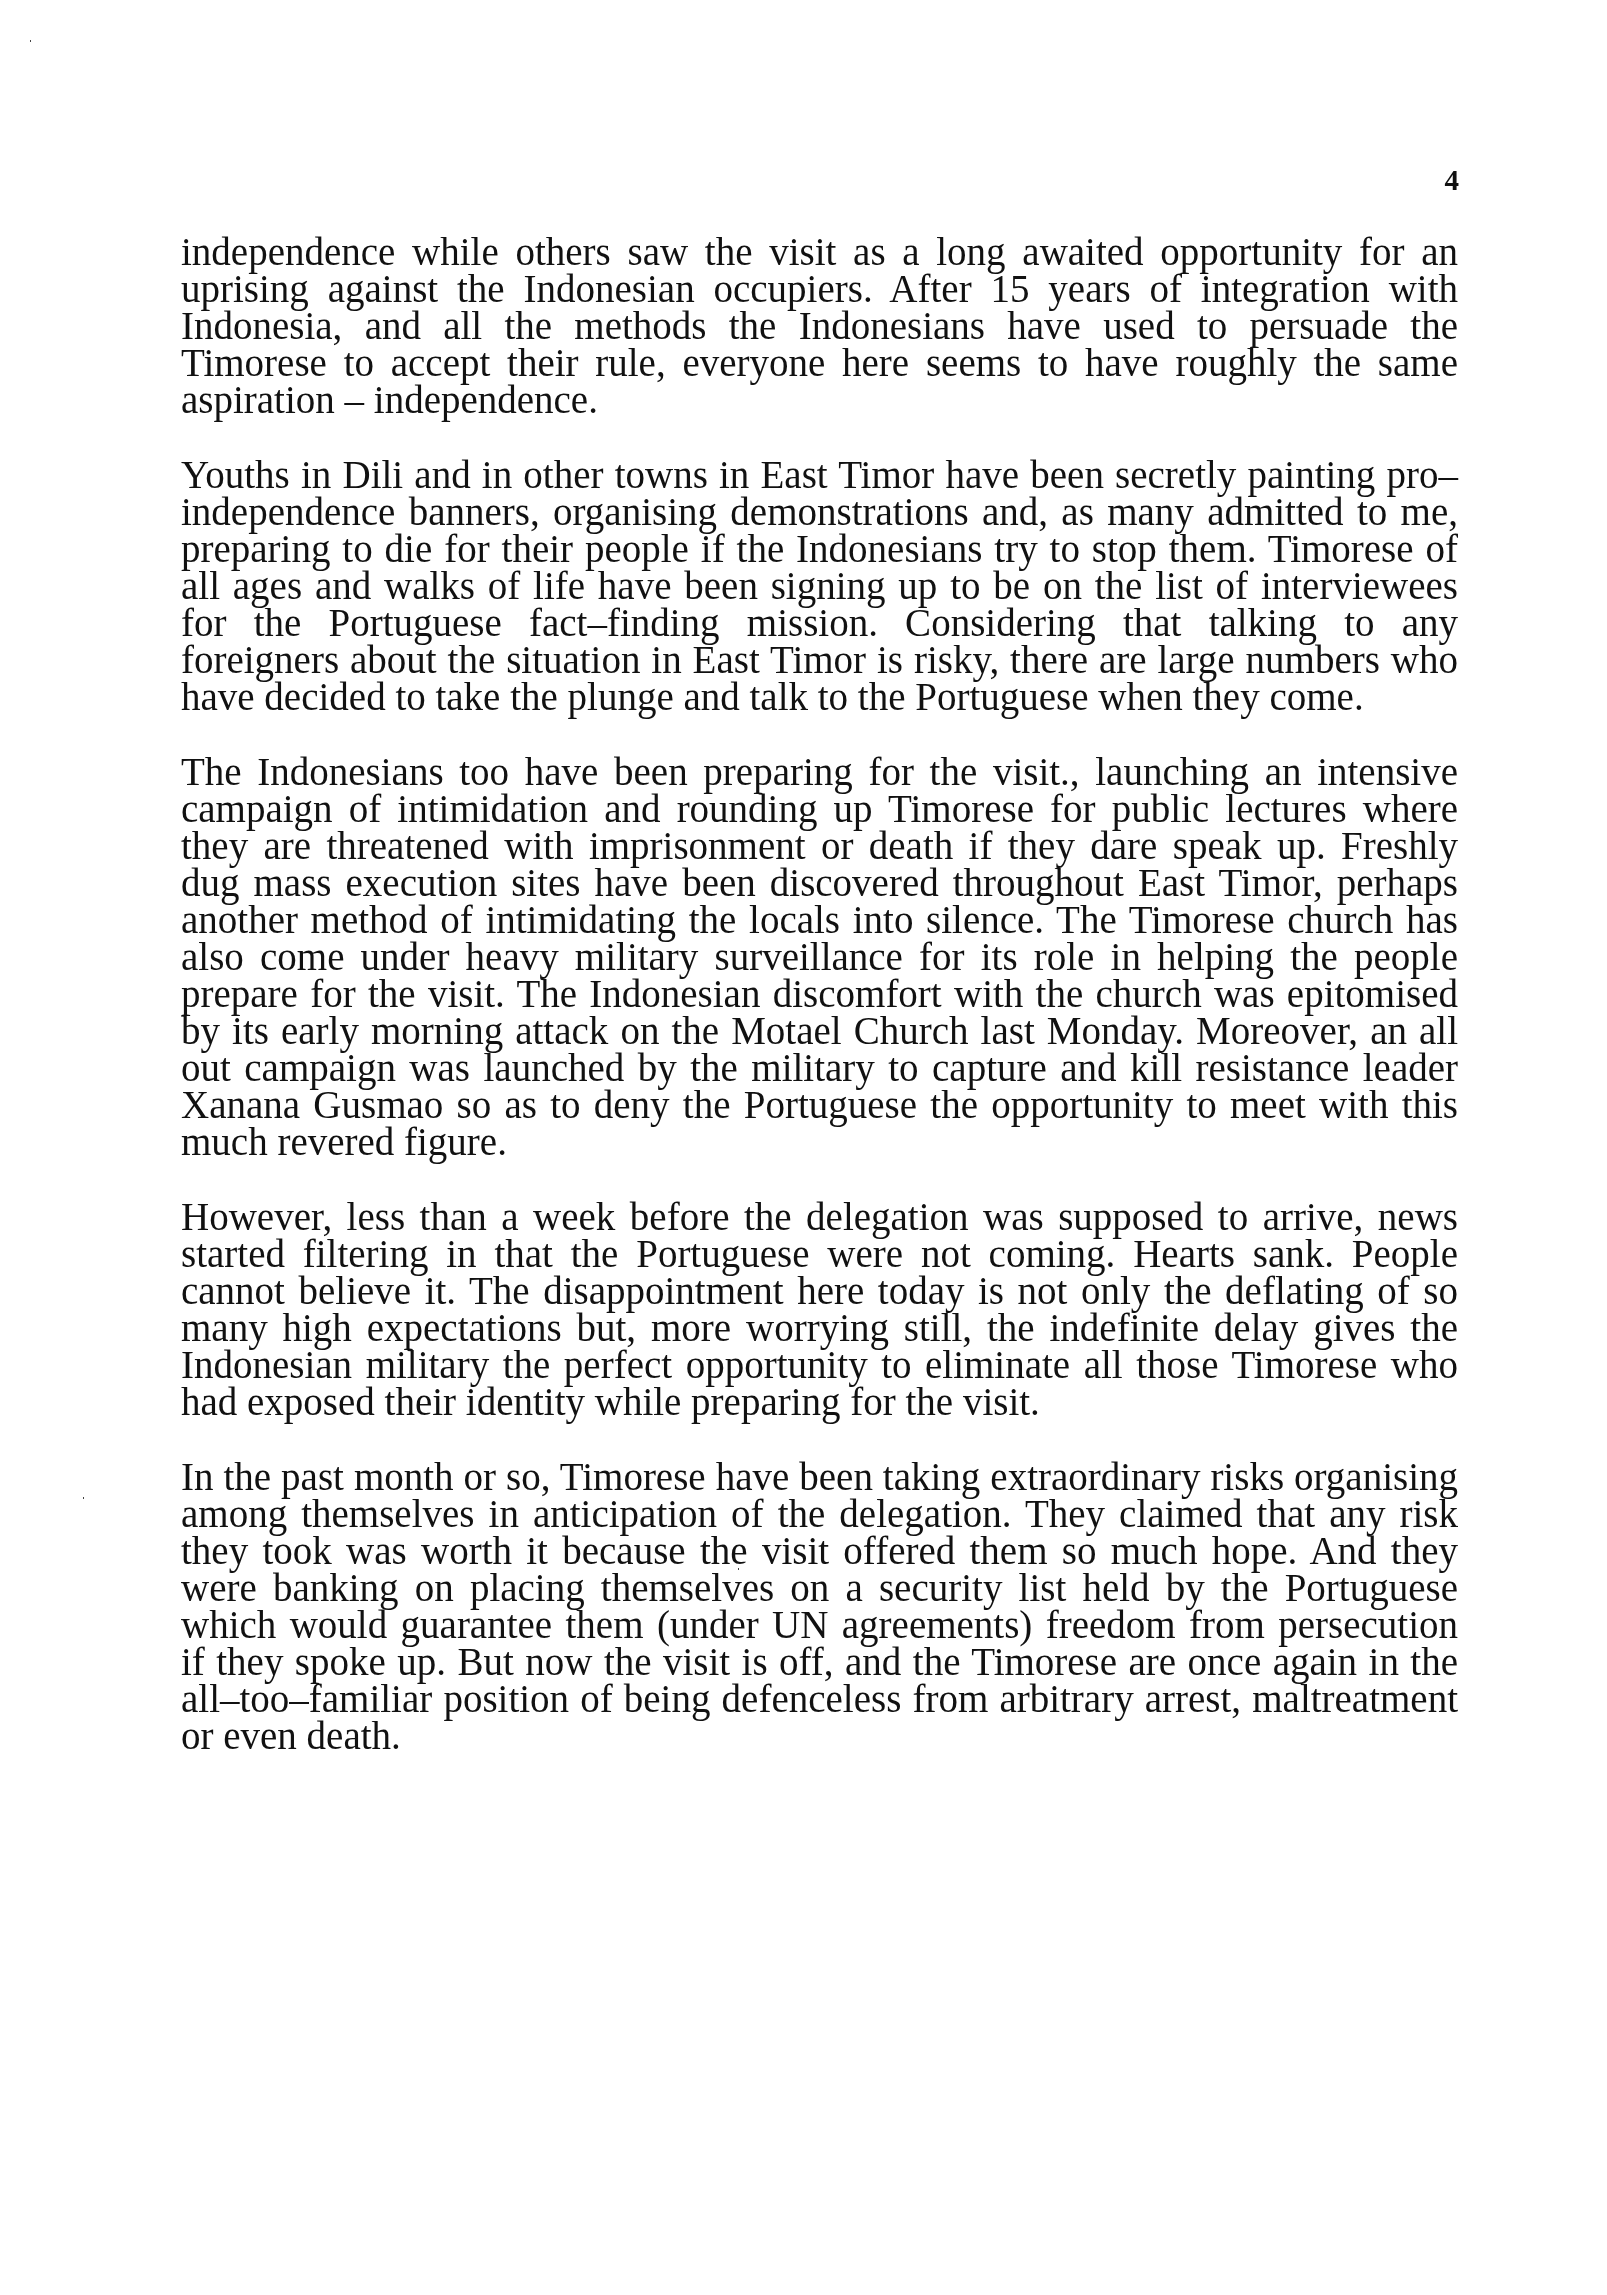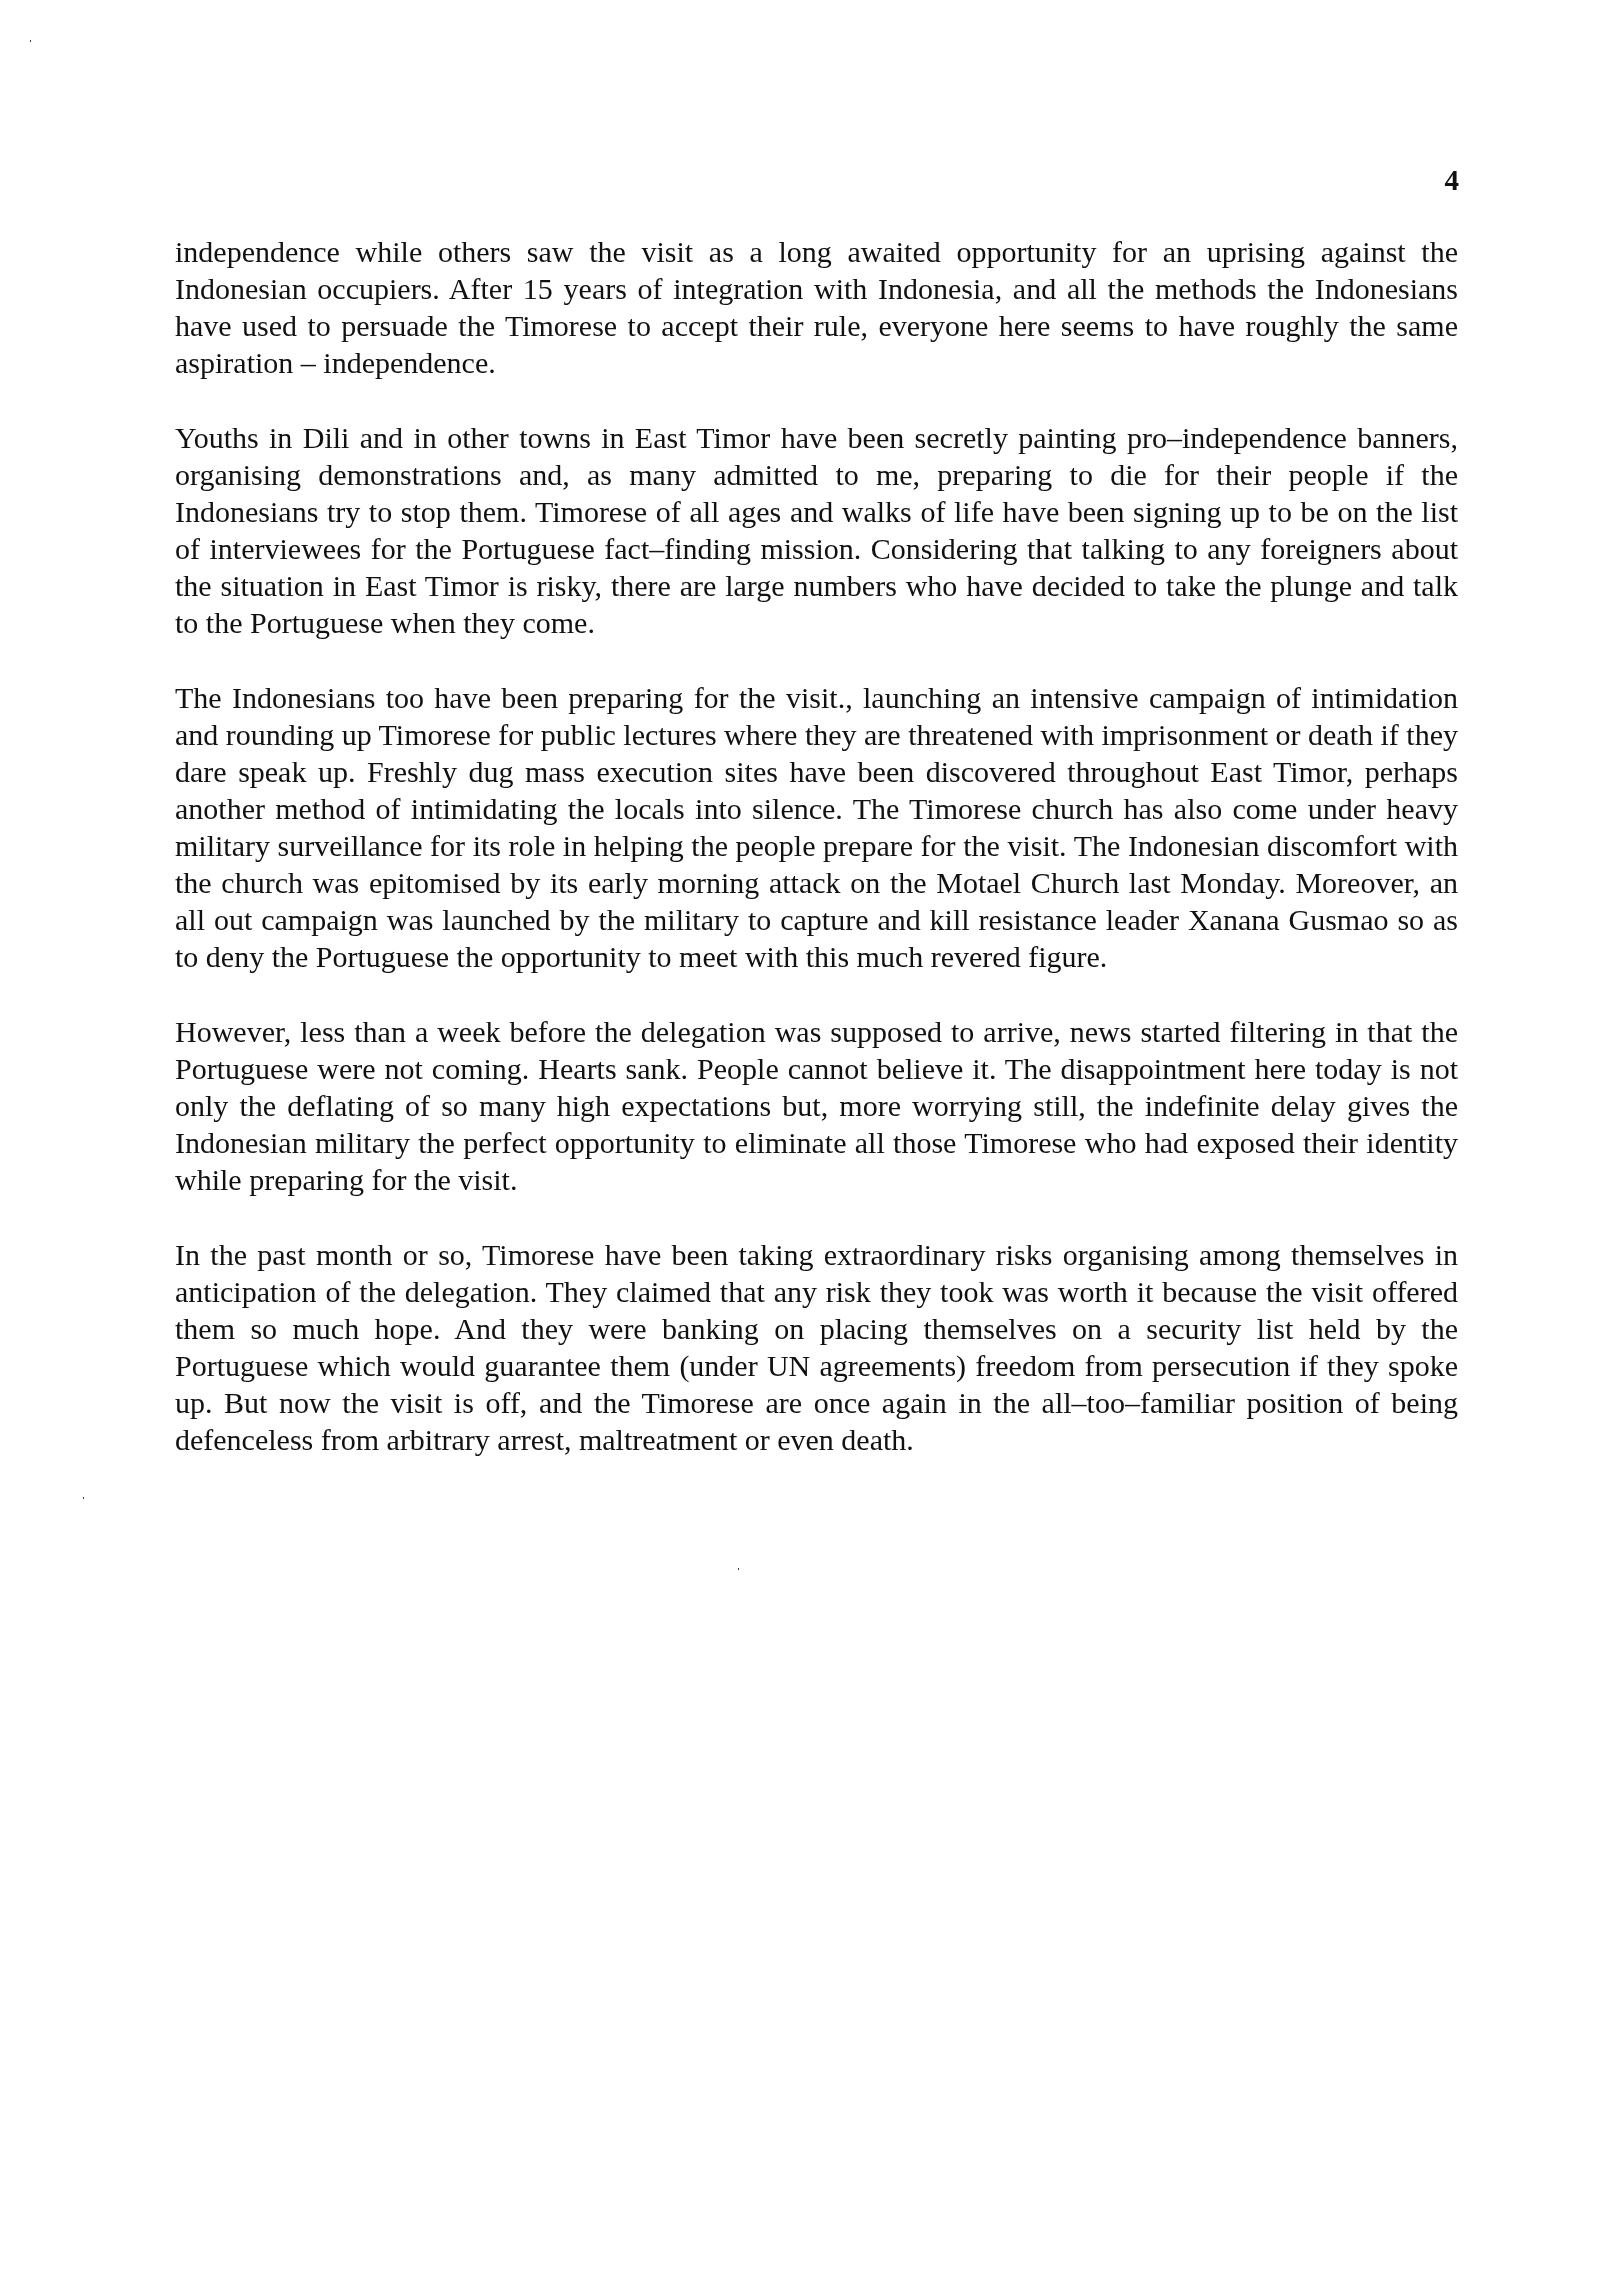--- a/index.html
+++ b/index.html
@@ -25,22 +25,22 @@
       font-size: 29px;
       line-height: 33px;
     }
     .body-text {
       position: absolute;
       top: 233px;
       left: 165px;
       width: 1293px;
     }
     .para {
-      margin: 0 0 38px 10px;
-      font-size: 30px;
+      margin: 0 0 38px 16px;
+      font-size: 39px;
       line-height: 37px;
       text-align: justify;
       white-space: normal;
     }
     .speck {
       position: absolute;
       background: #444;
       width: 1.3px;
       height: 2px;
     }

